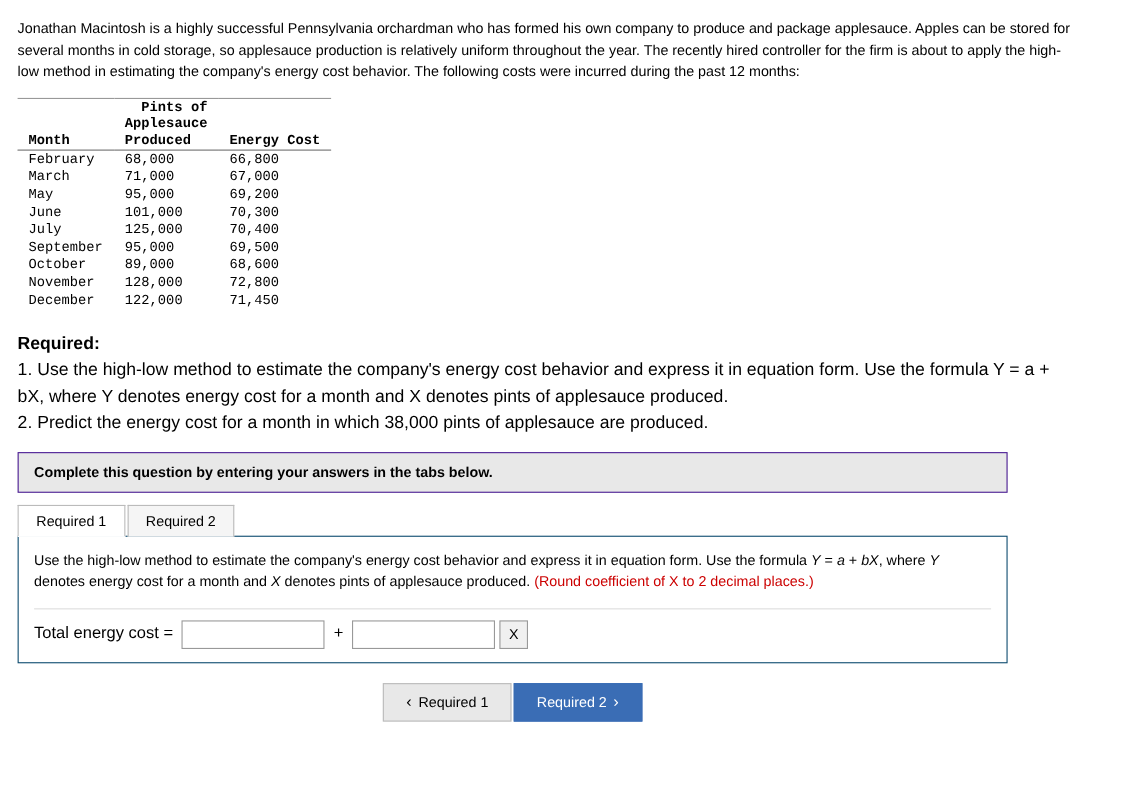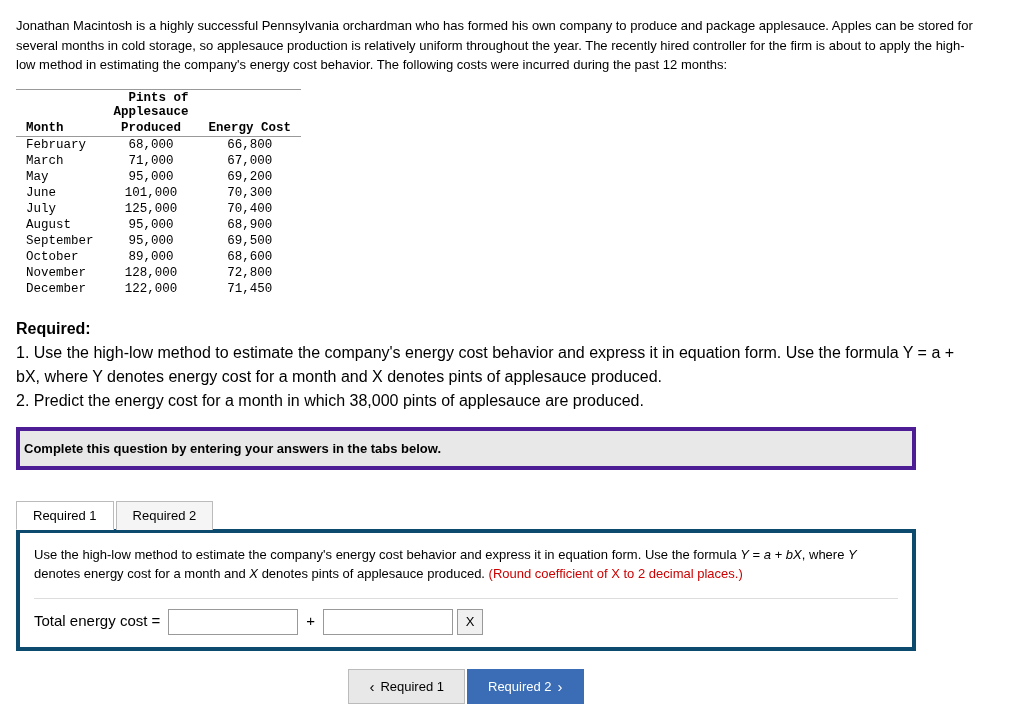--- a/index.html
+++ b/index.html
@@ -21,21 +21,21 @@
     .data-table-wrapper {
       margin-bottom: 20px;
     }
     .data-table {
       border-collapse: collapse;
       font-size: 12.5px;
       font-family: 'Courier New', monospace;
     }
     .data-table th, .data-table td {
       padding: 1px 10px;
-      text-align: center;
+      text-align: left;
       vertical-align: top;
     }
     .data-table th:first-child, .data-table td:first-child {
       text-align: left;
     }
     .data-table thead tr:first-child th {
       text-align: center;
       padding-bottom: 0;
     }
     .data-table thead tr:nth-child(2) th {
@@ -57,24 +57,24 @@
     }
     .required-section p {
       font-size: 16px;
       line-height: 1.5;
     }
     .required-bold {
       font-weight: bold;
     }
     .complete-box {
       background: #e8e8e8;
-      border: 4px solid #4c1d95;
-      padding: 10px 4px;
+      border: 1px solid #4c1d95;
+      padding: 10px 14px;
       max-width: 900px;
-      margin-bottom: 30px;
+      margin-bottom: 10px;
       font-weight: bold;
       font-size: 13px;
     }
     .tabs-container {
       max-width: 900px;
       margin-bottom: 0;
     }
     .tabs-row {
       display: flex;
       border-bottom: none;
@@ -91,21 +91,21 @@
       position: relative;
       bottom: -1px;
     }
     .tab.active {
       background: #fff;
       border-bottom: 1px solid #fff;
       font-weight: normal;
       z-index: 2;
     }
     .tab-content {
-      border: 4px solid #0c4a6e;
+      border: 1px solid #0c4a6e;
       padding: 12px 14px;
       background: #fff;
       max-width: 900px;
       font-size: 13px;
       line-height: 1.5;
     }
     .tab-content p {
       margin-bottom: 4px;
     }
     .red-text {
@@ -223,25 +223,20 @@
           <td>June</td>
           <td>101,000</td>
           <td>70,300</td>
         </tr>
         <tr>
           <td>July</td>
           <td>125,000</td>
           <td>70,400</td>
         </tr>
         <tr>
-          <td>August</td>
-          <td>95,000</td>
-          <td>68,900</td>
-        </tr>
-        <tr>
           <td>September</td>
           <td>95,000</td>
           <td>69,500</td>
         </tr>
         <tr>
           <td>October</td>
           <td>89,000</td>
           <td>68,600</td>
         </tr>
         <tr>

